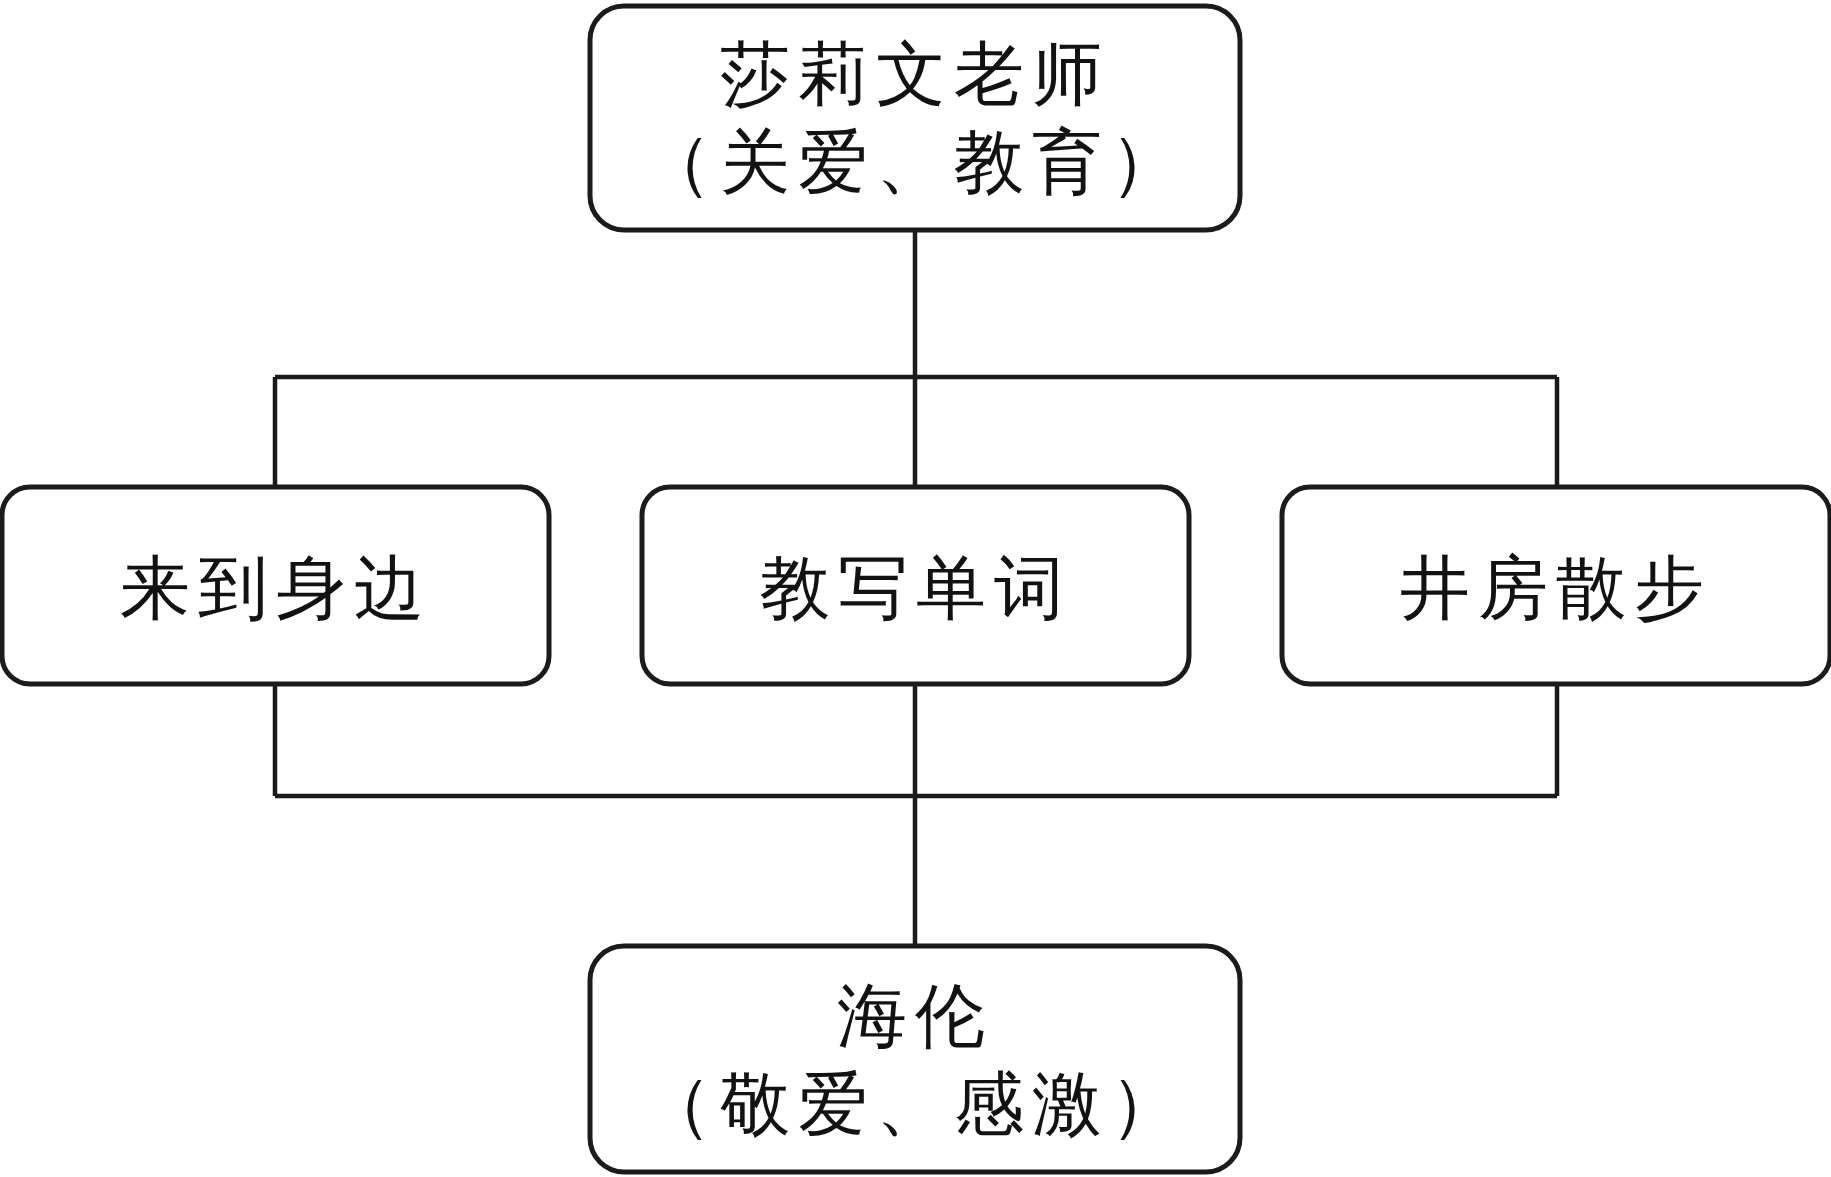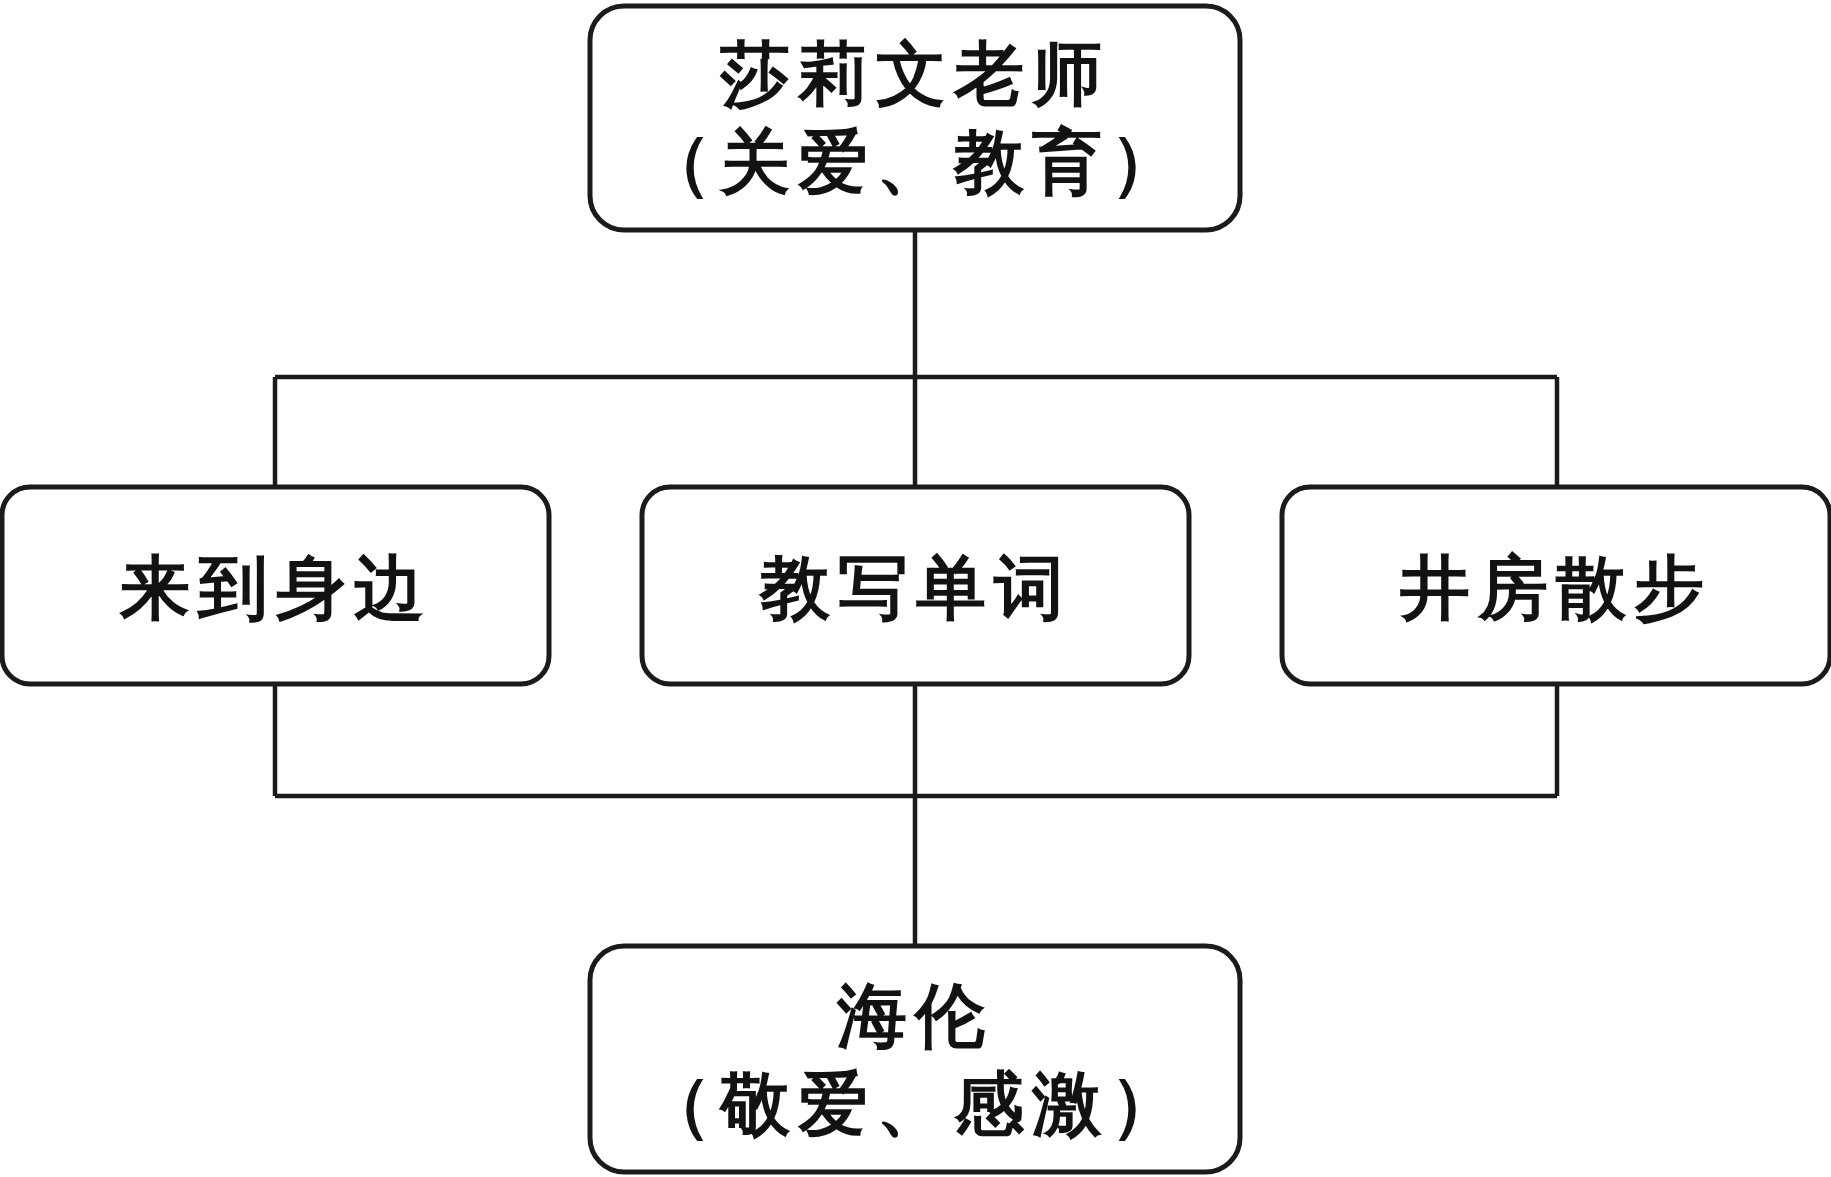--- a/index.html
+++ b/index.html
@@ -5,21 +5,20 @@
   html, body {
     margin: 0;
     padding: 0;
     background: #ffffff;
   }
   .stage {
     position: relative;
     width: 1831px;
     height: 1177px;
     overflow: hidden;
-    font-weight: bold;
   }
   svg {
     display: block;
   }
   .node-label {
     font-family: "Liberation Serif", "DejaVu Serif", serif;
     font-size: 70px;
     letter-spacing: 8px;
     text-anchor: middle;
     dominant-baseline: central;

